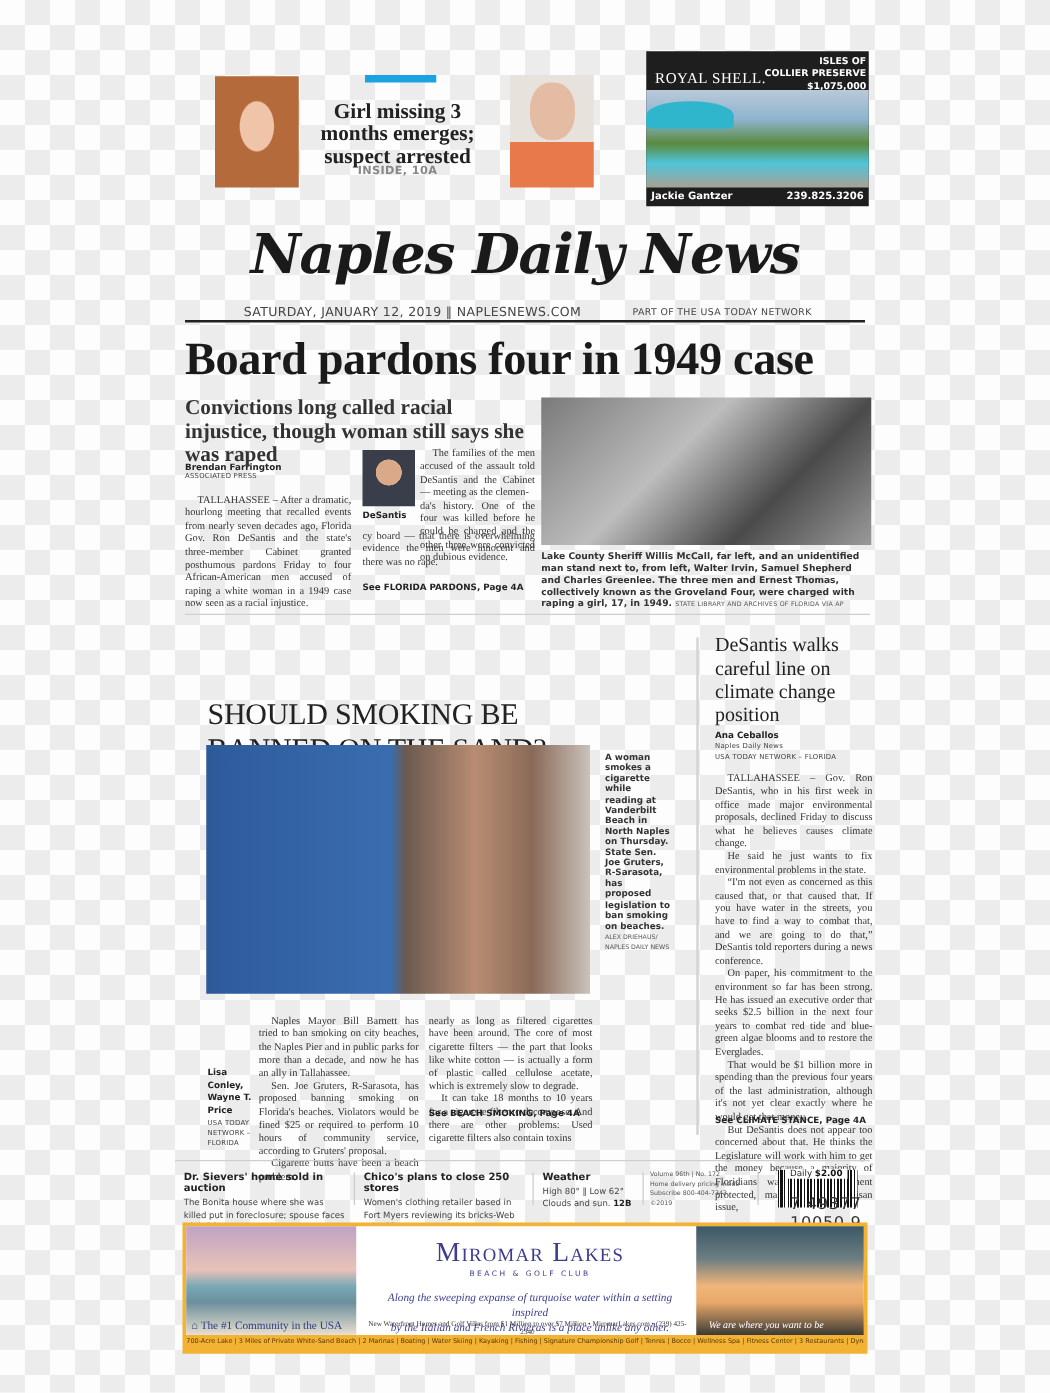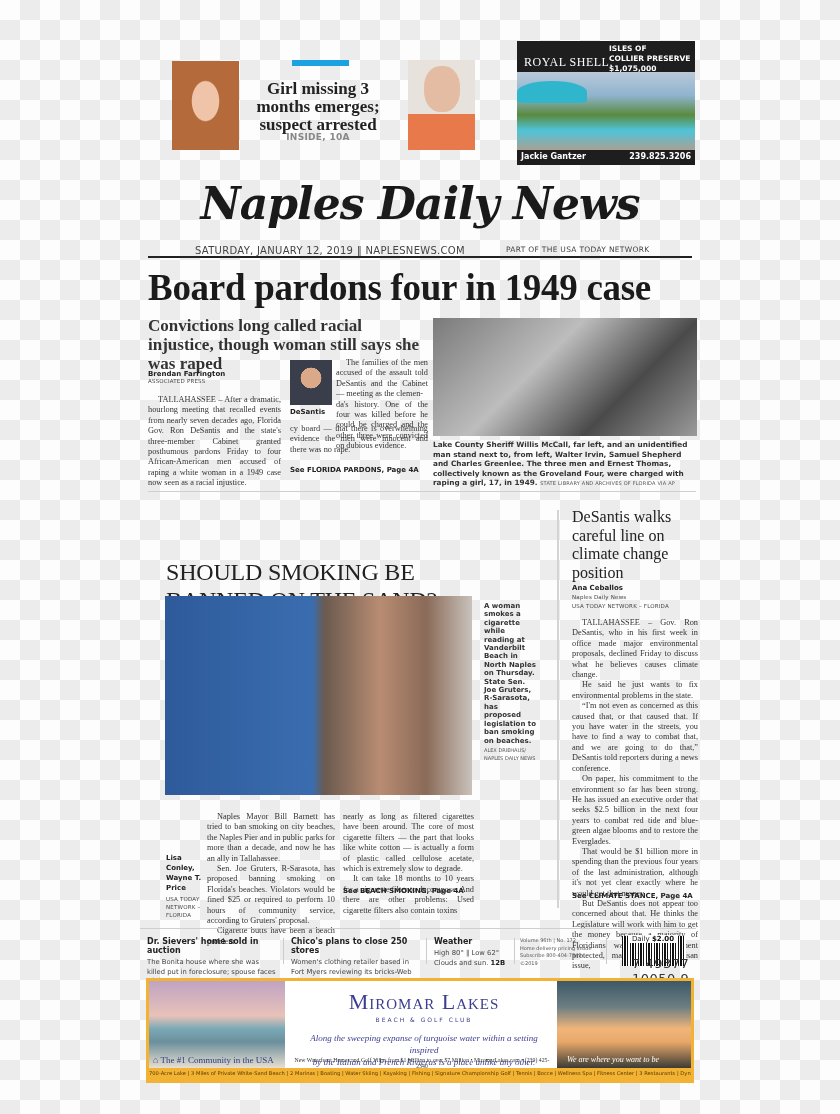--- a/index.html
+++ b/index.html
@@ -18,21 +18,21 @@
 
   
   .photo{background:#888;}
   .teaser-bar{left:292px;top:60px;width:57px;height:6px;}
   .teaser-head{left:248px;top:80px;width:140px;text-align:center;font-weight:bold;font-size:17px;line-height:18px;color:#222;}
   .teaser-ref{left:248px;top:132px;width:140px;text-align:center;font-size:9px;font-weight:bold;color:#888;letter-spacing:.3px;}
 
   
   .ad-top{left:517px;top:41px;width:178px;height:124px;background:#1e1e1e;color:#fff;}
   .ad-logo{left:7px;top:14px;font-size:12px;letter-spacing:.5px;}
-  .ad-title{left:92px;top:3px;width:84px;text-align:left;font-size:7.5px;font-weight:bold;line-height:10px;}
+  .ad-title{left:92px;top:3px;width:84px;text-align:right;font-size:7.5px;font-weight:bold;line-height:10px;}
   .ad-img{left:0;top:31px;width:178px;height:78px;
     background:linear-gradient(180deg,#b9c9d8 0%,#8fb4cf 30%,#5a8a3f 55%,#4fc4d9 75%,#a9a094 100%);}
   .ad-umbrella{left:0;top:40px;width:70px;height:22px;background:#2fb6cc;border-radius:50% 50% 10% 10%;}
   .ad-agent{left:4px;top:111px;font-size:8px;font-weight:bold;}
   .ad-phone{right:4px;top:111px;font-size:8px;font-weight:bold;}
 
   
   .masthead{left:190px;top:178px;width:460px;text-align:center;font-family:"DejaVu Serif","Liberation Serif",serif;font-weight:bold;font-size:44px;letter-spacing:-1px;color:#1a1a1a;font-style:italic;}
   .dateline{left:195px;top:245px;font-size:10px;color:#444;letter-spacing:.3px;}
   .network{left:506px;top:245px;font-size:7.5px;color:#444;letter-spacing:.3px;}

